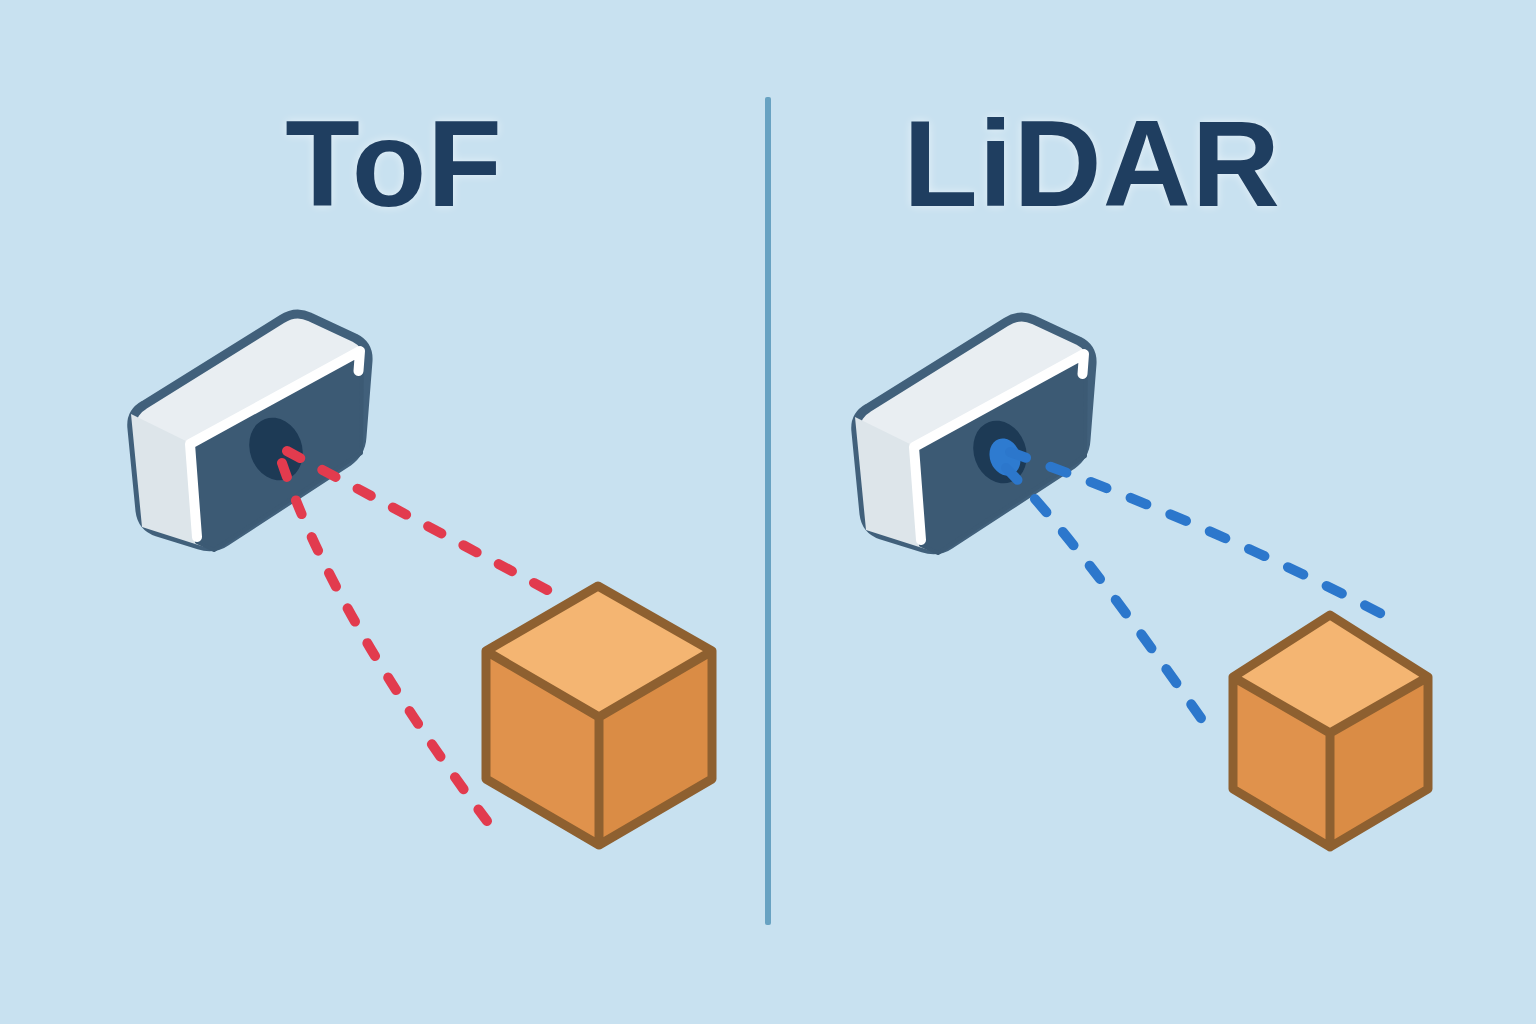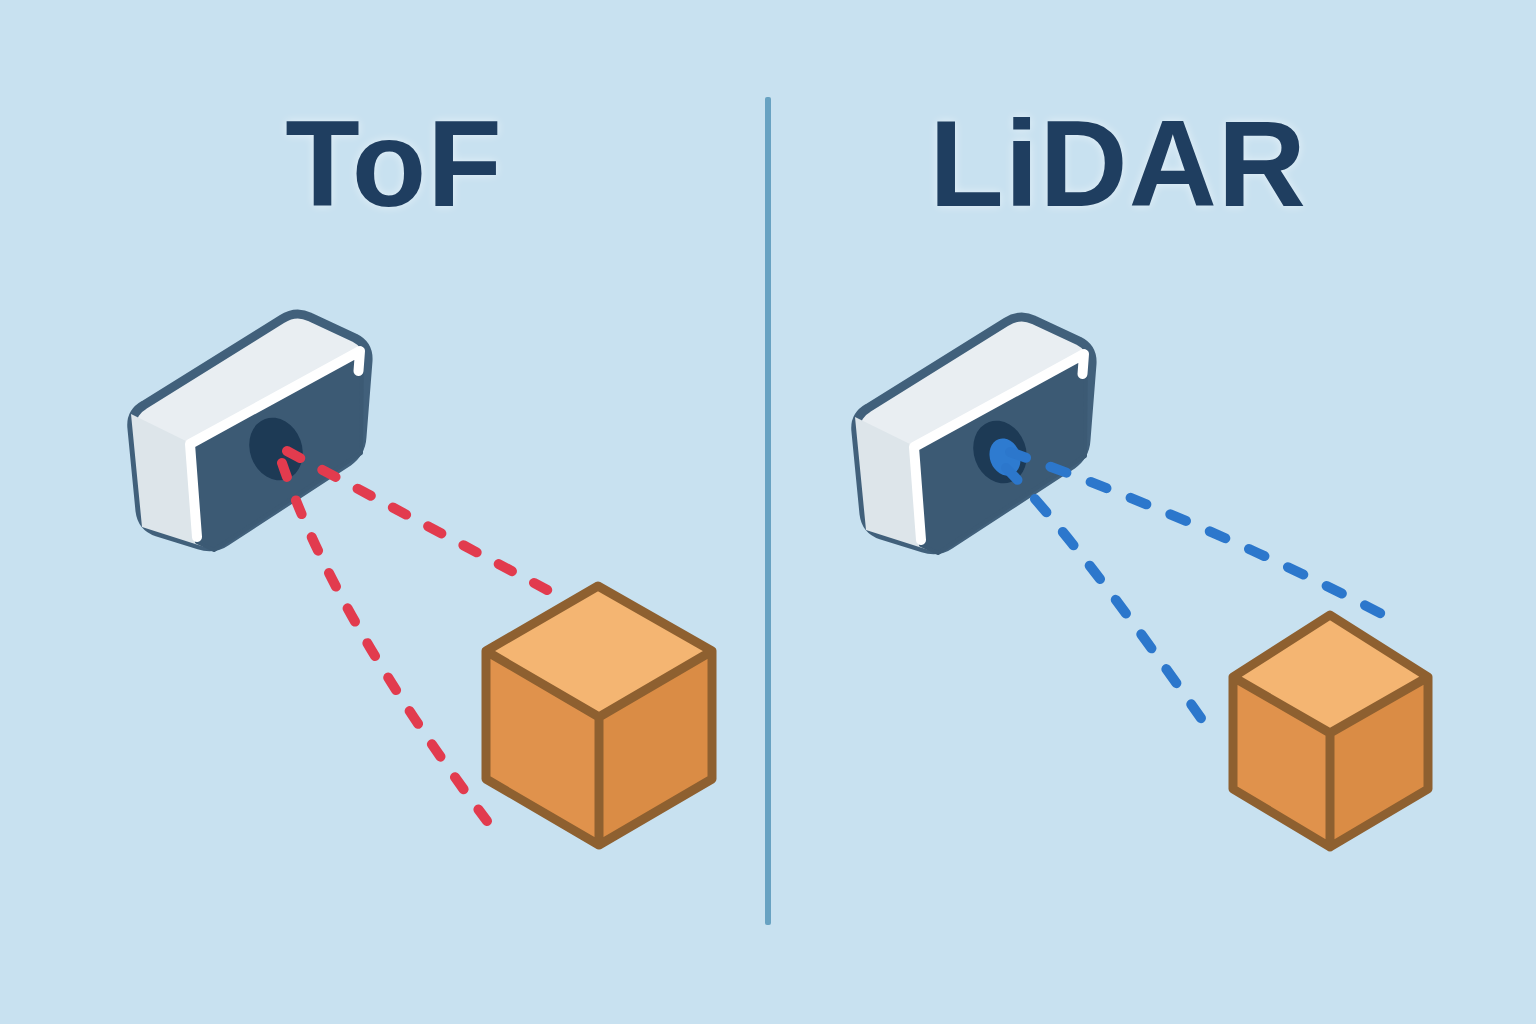--- a/index.html
+++ b/index.html
@@ -30,21 +30,21 @@
     text-align: center;
     font-size: 122px;
     font-weight: 700;
     line-height: 1;
     color: var(--title, #1f3e60);
     letter-spacing: 1px;
     text-shadow: 0 0 10px rgba(255,255,255,0.55);
     user-select: none;
   }
   .panel-title.left  { left: 10px; }
-  .panel-title.right { left: 734px; }
+  .panel-title.right { left: 708px; }
 
   
   .sil {
     fill: var(--sensor-top, #e9eef2);
     stroke: var(--sensor-outline, #41607b);
     stroke-width: 9;
     stroke-linejoin: round;
   }
   .face-left  { fill: var(--sensor-side, #dde5ea); }
   .face-front {

